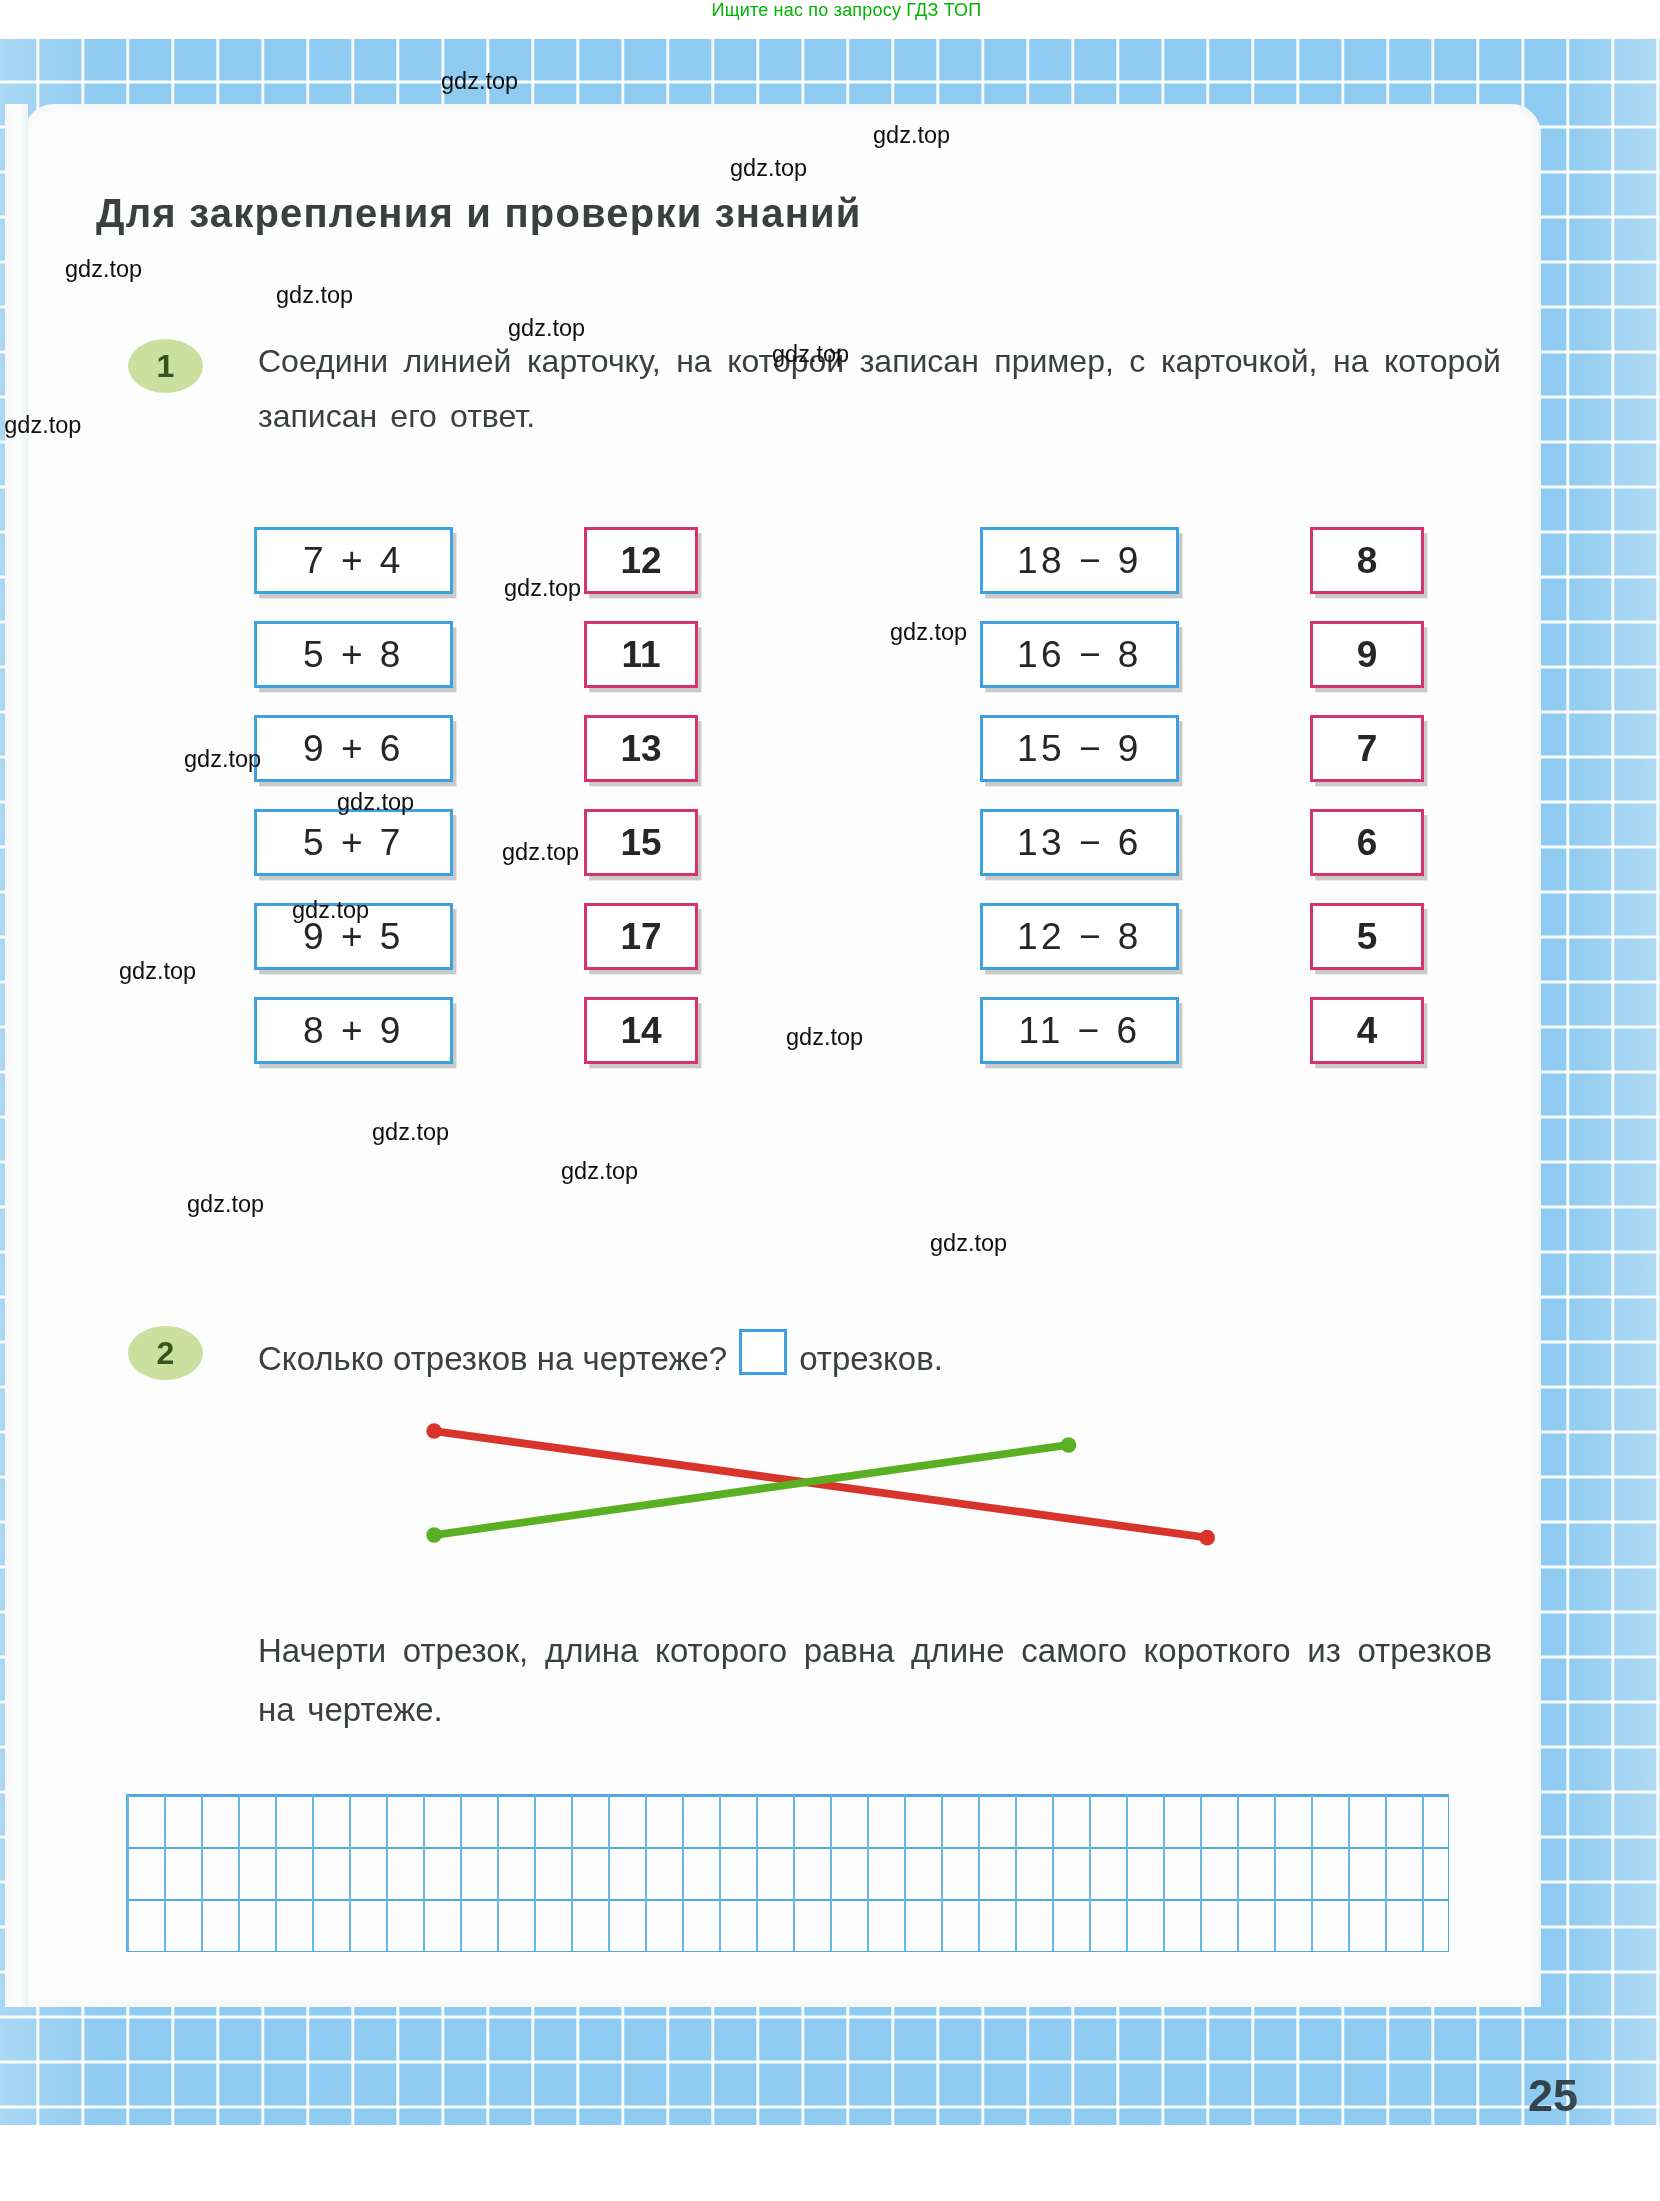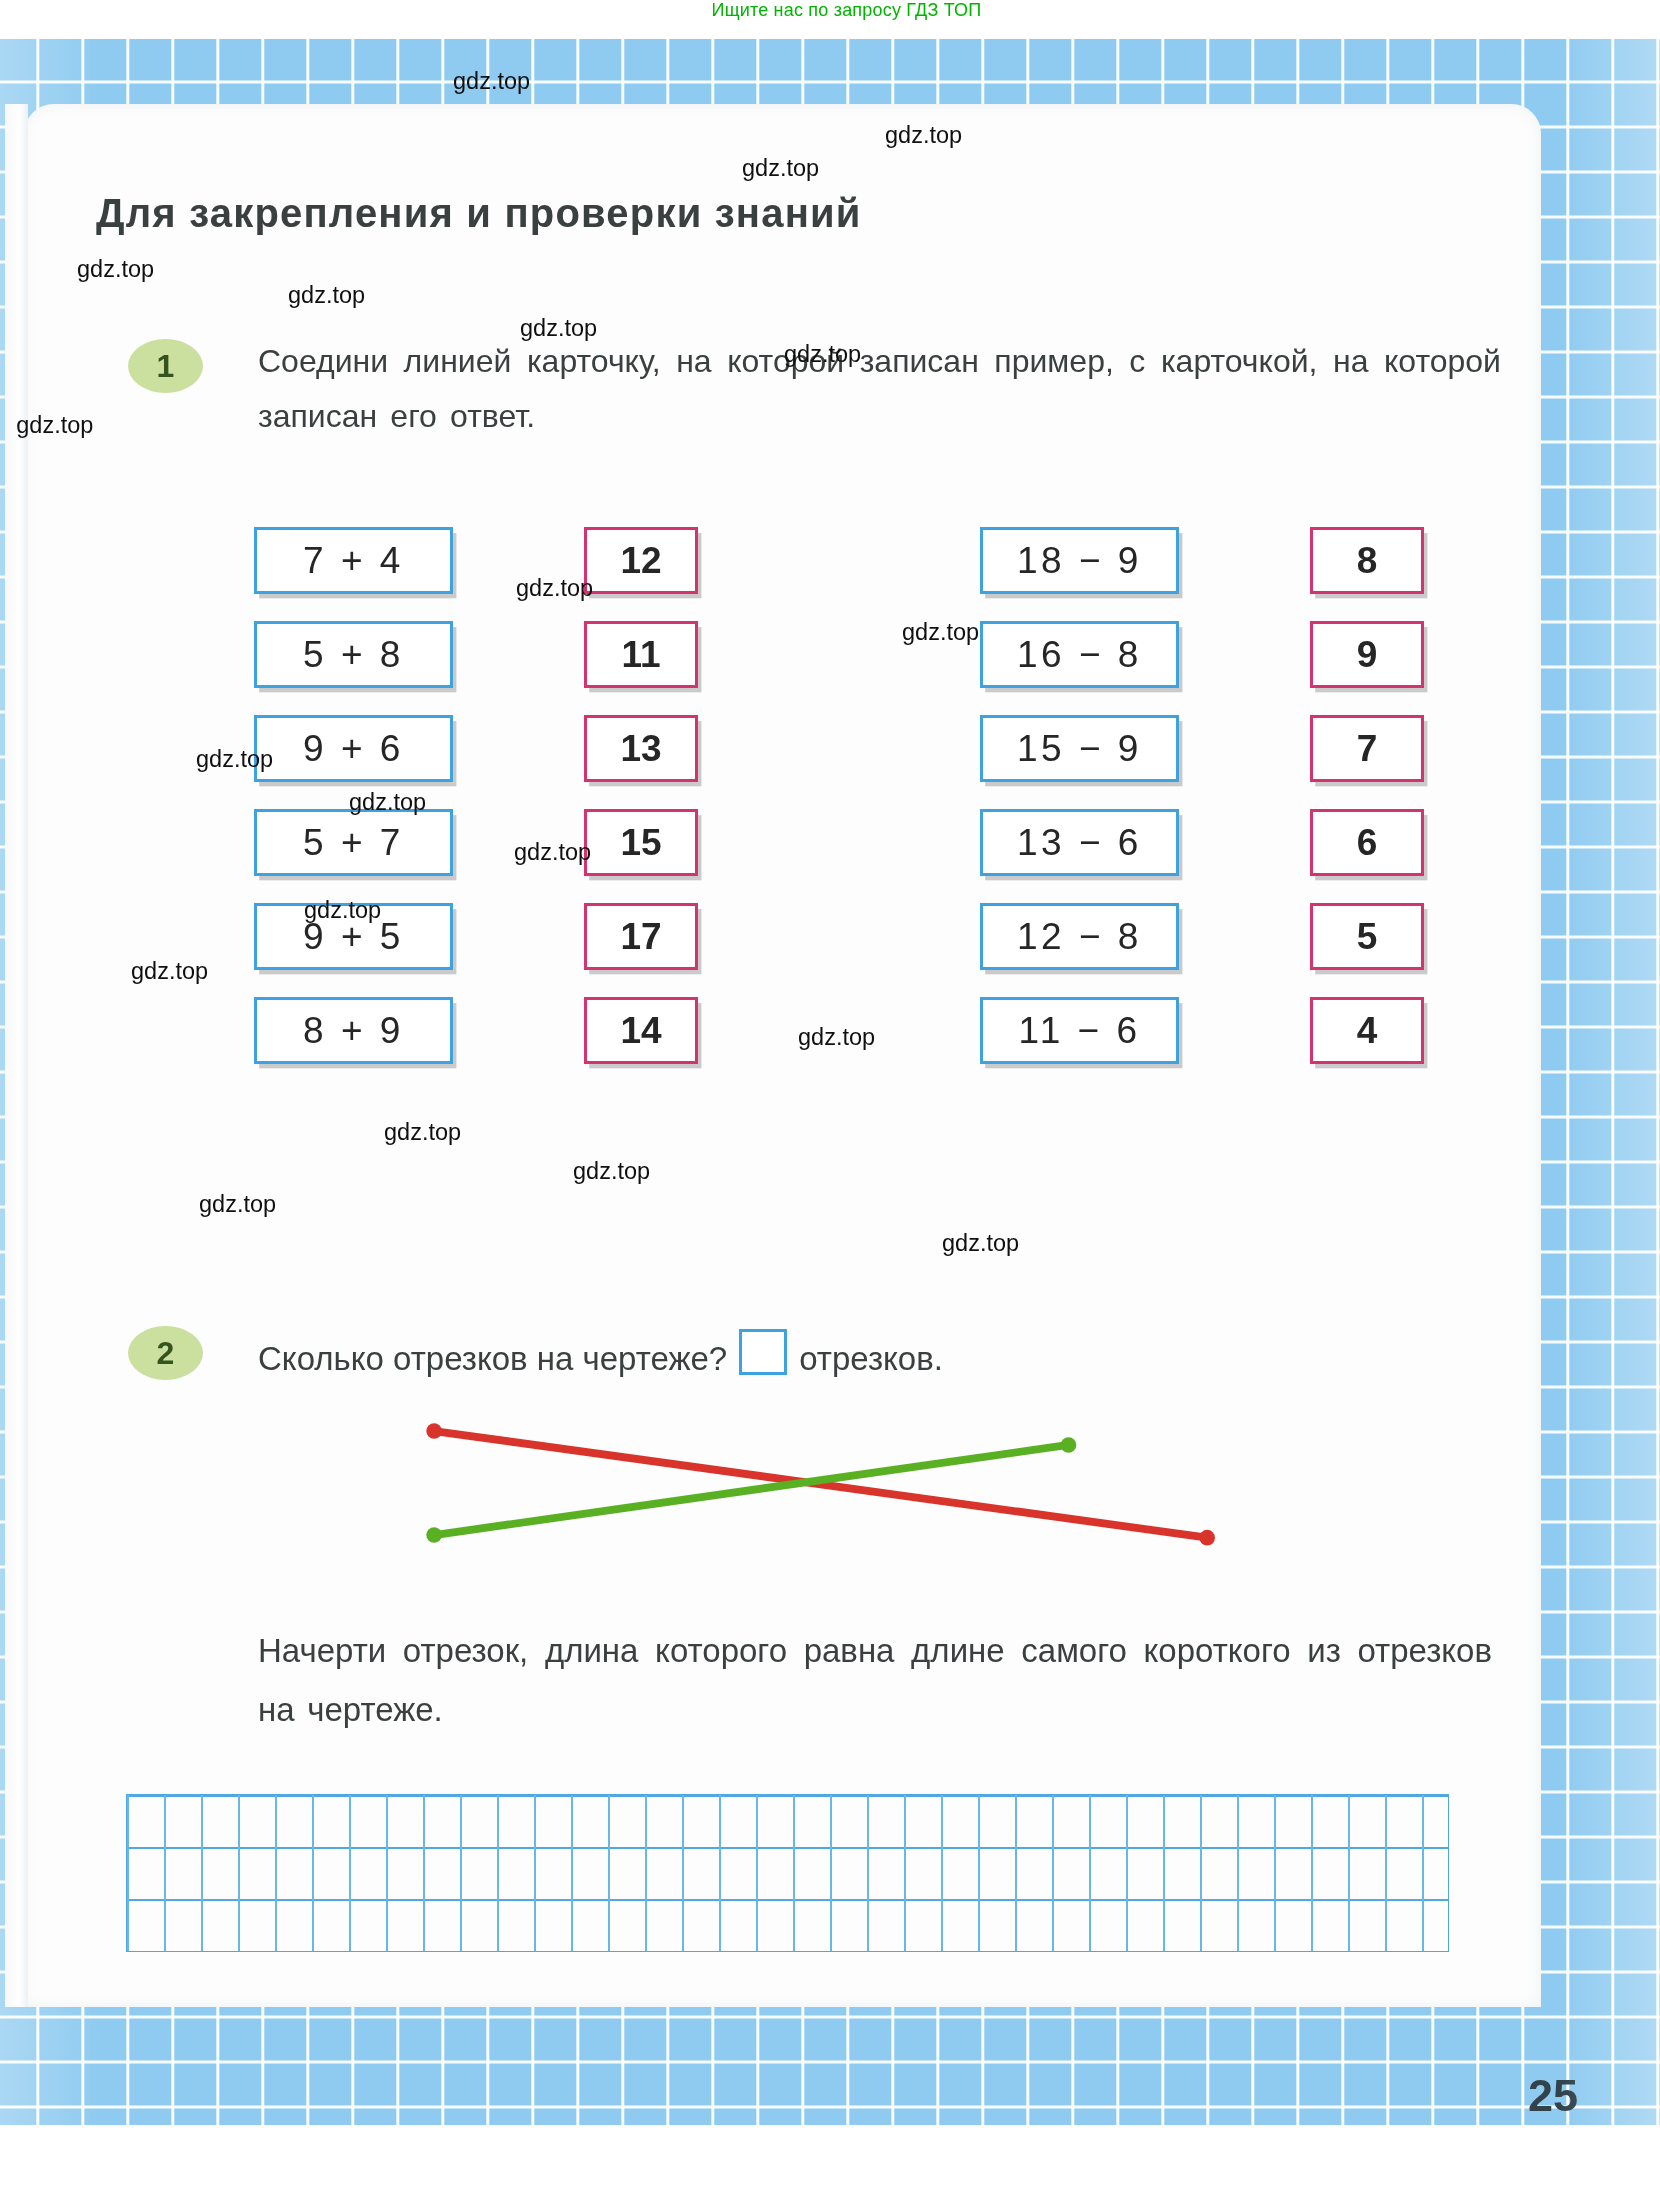--- a/index.html
+++ b/index.html
@@ -218,21 +218,20 @@
   }
 
   
   .wm {
     position: absolute;
     color: #101010;
     font-size: 23.5px;
     font-family: "Liberation Sans", sans-serif;
     white-space: nowrap;
     pointer-events: none;
-    padding-left: 12px;
   }
 </style>
 </head>
 <body>
 
 <div id="page">
 
   <div class="banner-text">Ищите нас по запросу ГДЗ ТОП</div>
 
   <div class="sheet">

